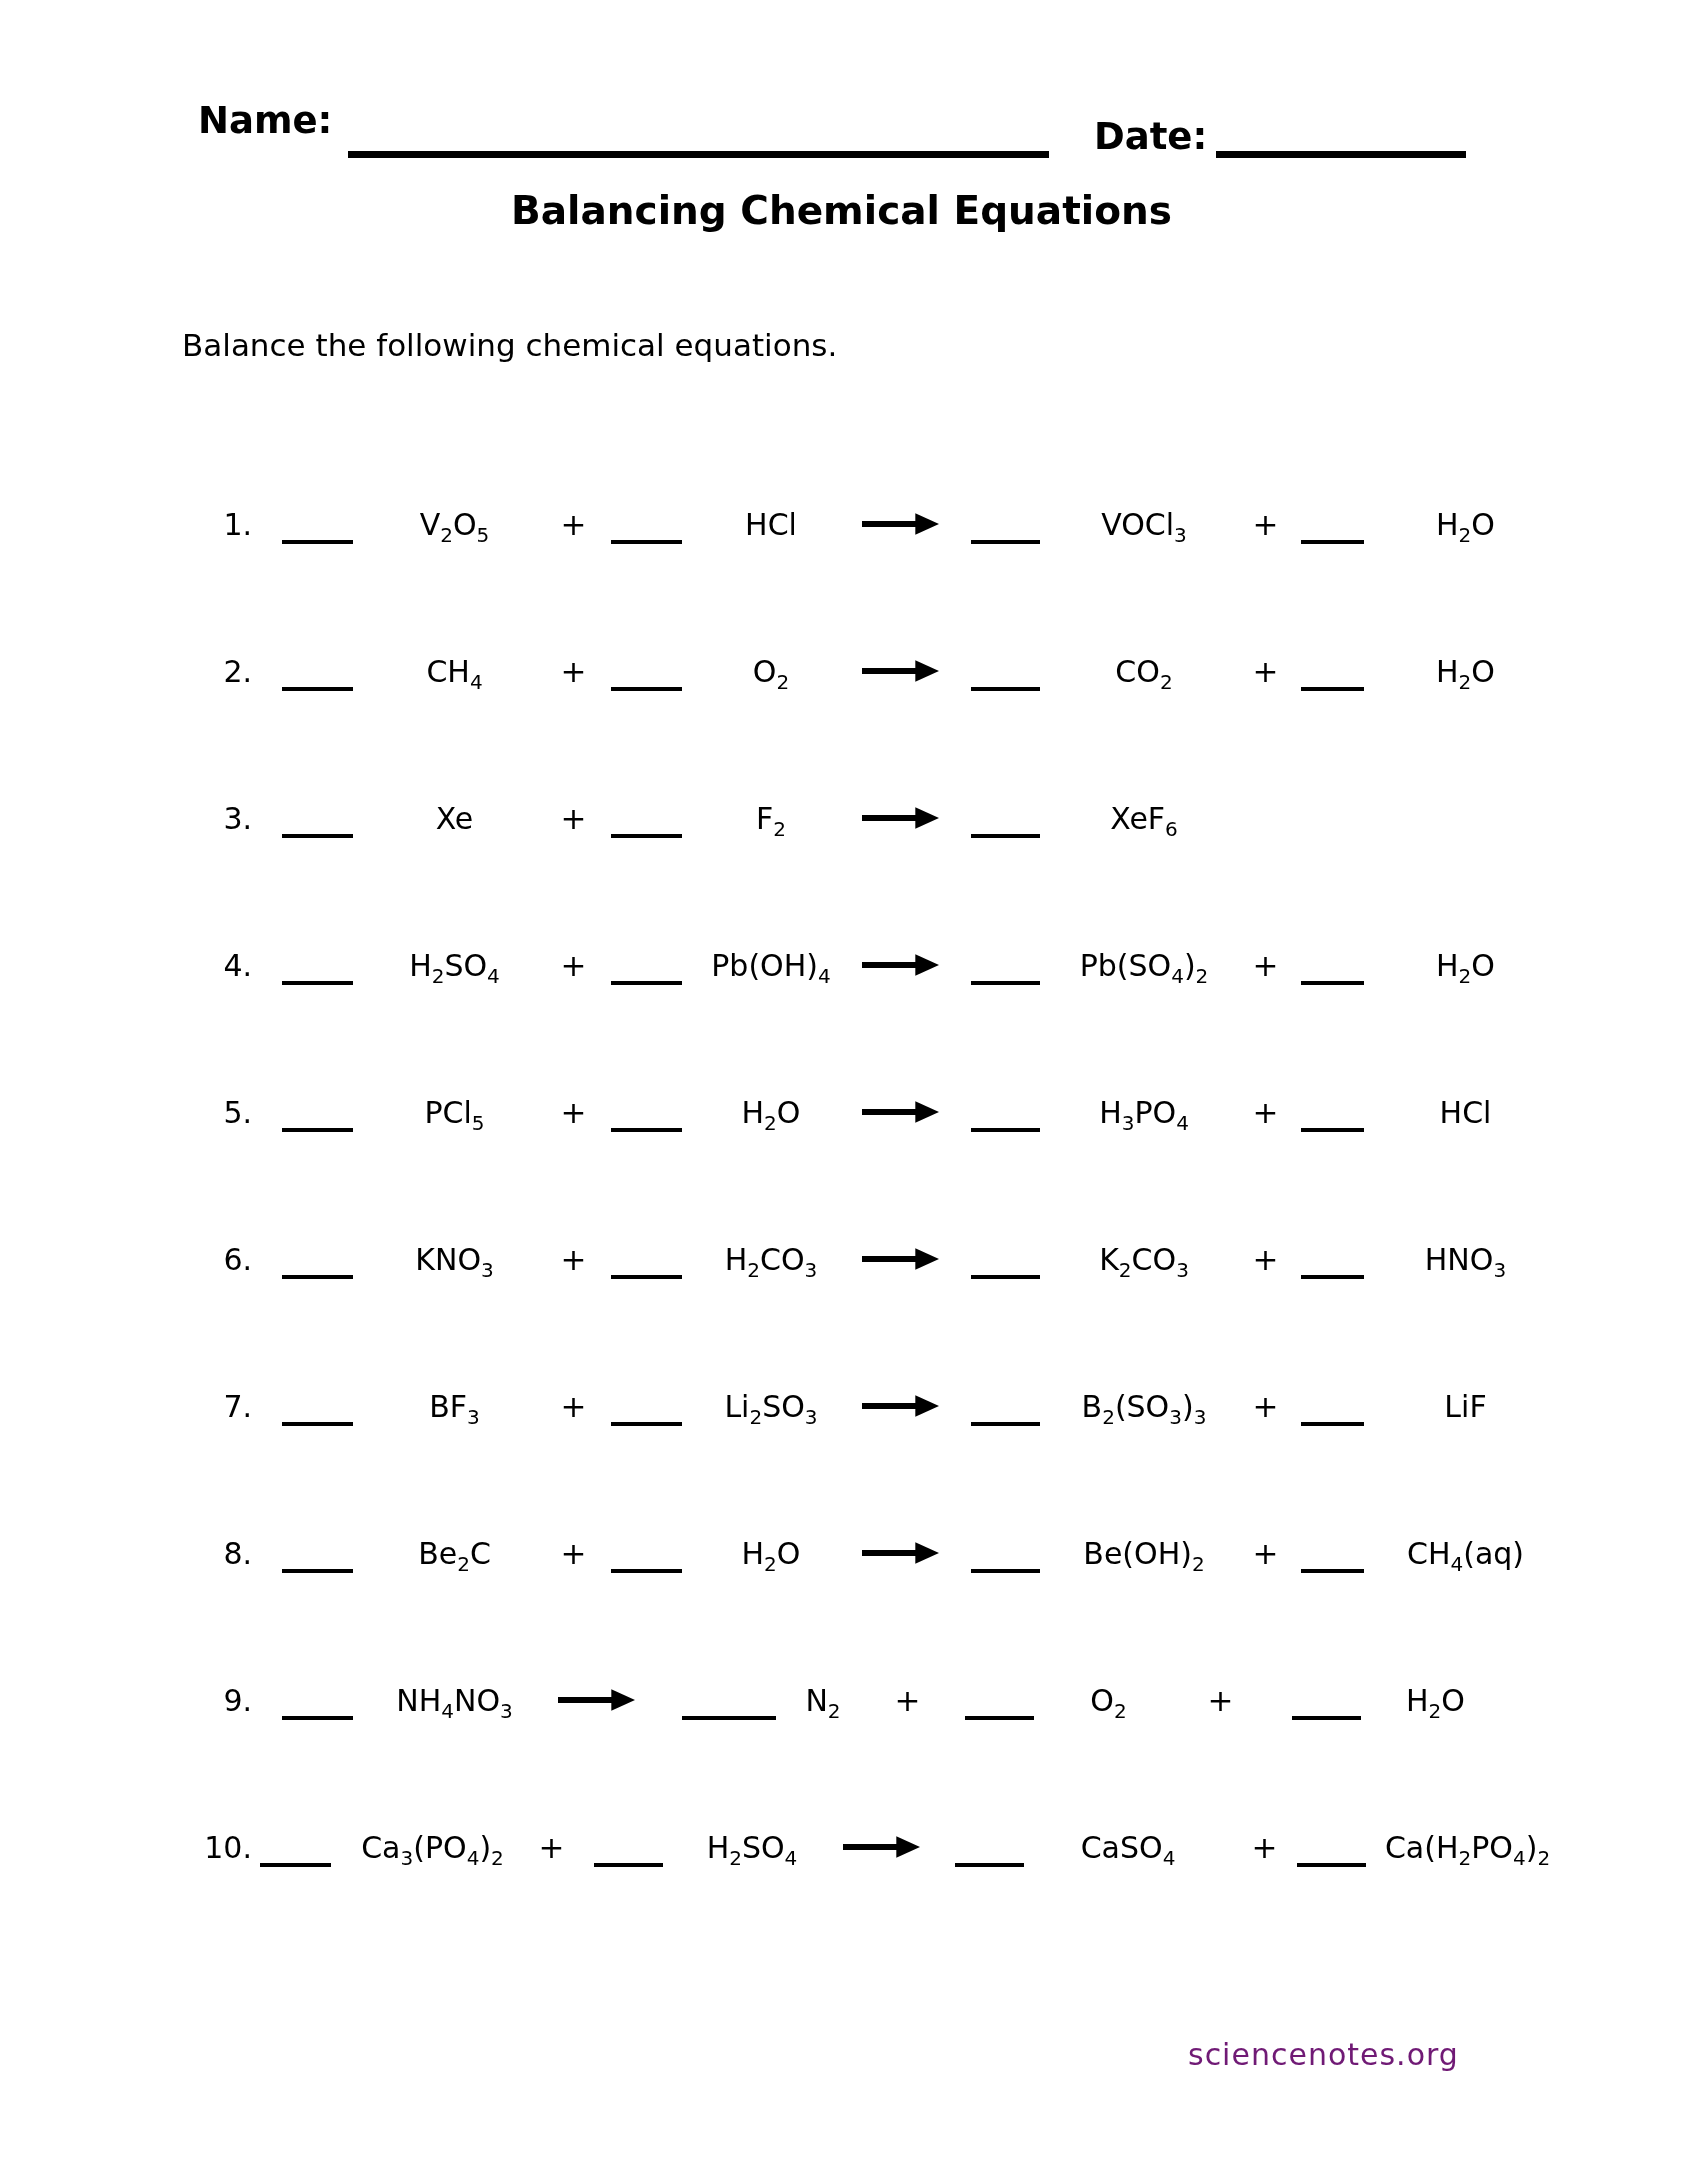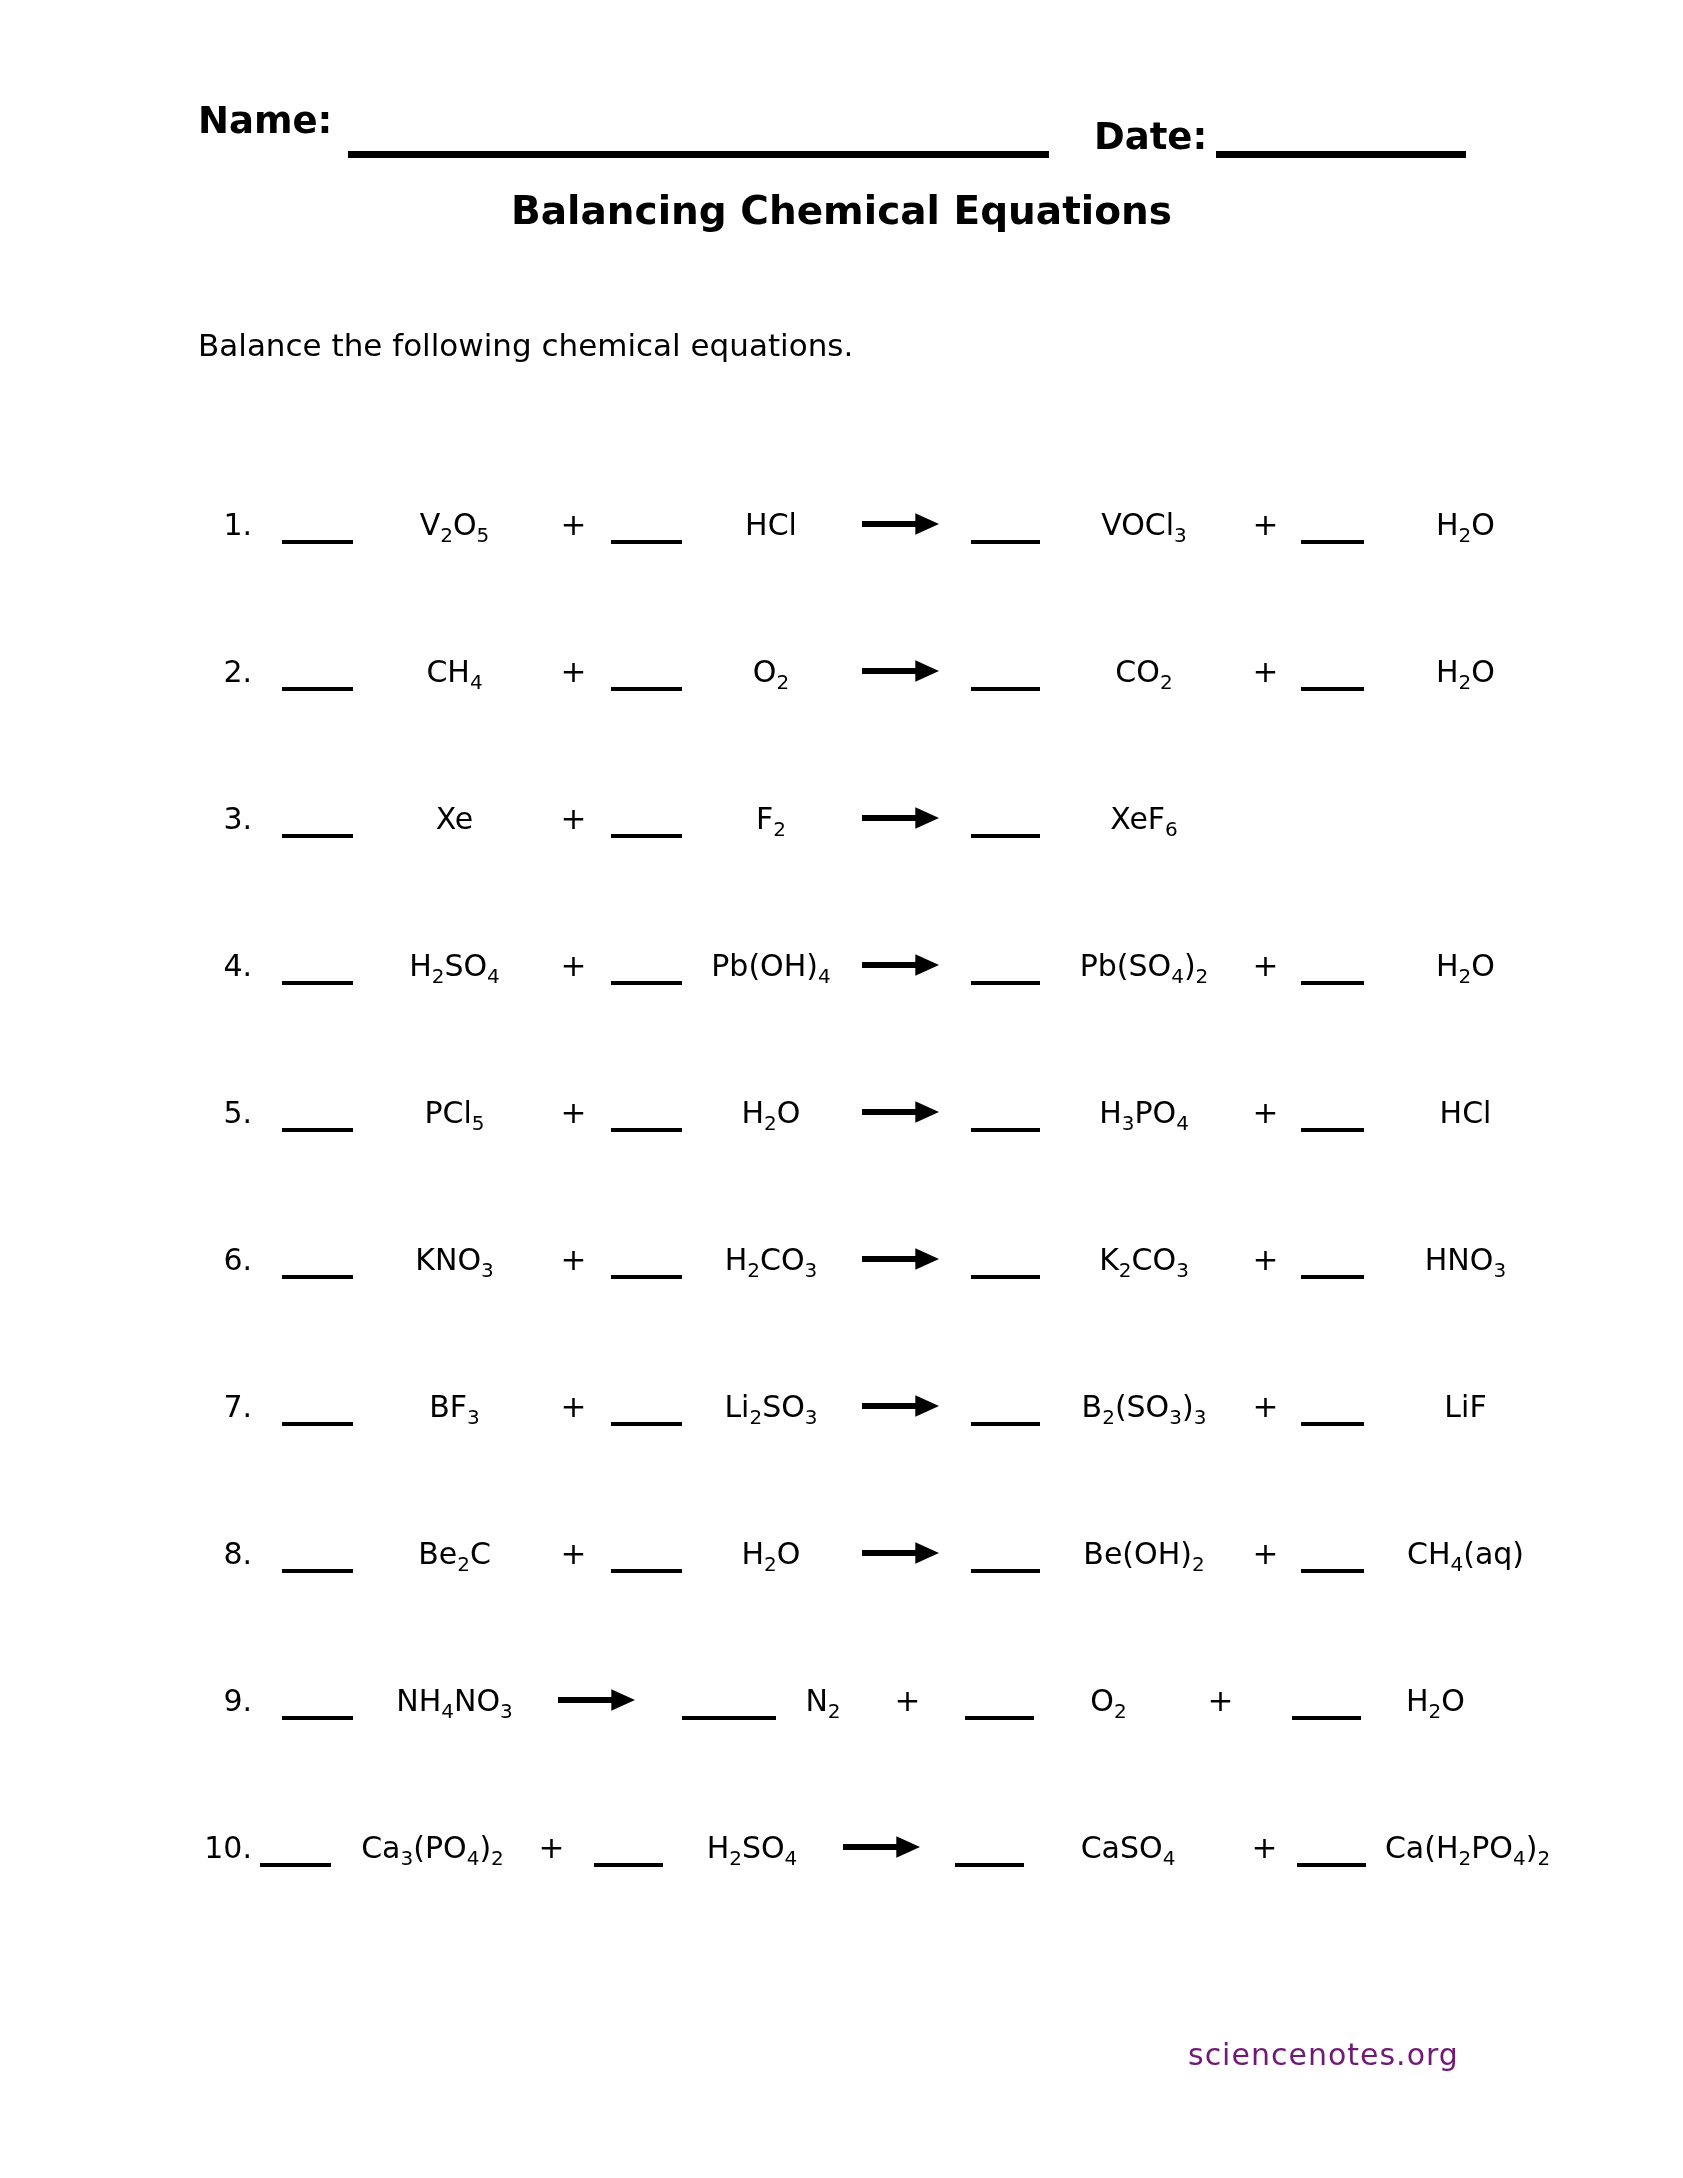--- a/index.html
+++ b/index.html
@@ -8,21 +8,21 @@
     background:#ffffff;color:#000000;
     font-family:"DejaVu Sans","Liberation Sans",sans-serif;
     position:relative;overflow:hidden;
   }
   
   .name-label{position:absolute;left:198px;top:99px;font-size:37px;font-weight:bold;text-align:right;}
   .name-line{position:absolute;left:348px;top:151px;width:701px;height:7px;background:#000;}
   .date-label{position:absolute;left:1094px;top:99px;font-size:37px;font-weight:bold;margin-top:16px;}
   .date-line{position:absolute;left:1216px;top:151px;width:250px;height:7px;background:#000;}
   .title{position:absolute;left:0;right:0;top:188px;text-align:center;font-size:39px;font-weight:bold;}
-  .instruction{position:absolute;left:198px;top:327px;font-size:31px;}
+  .instruction{position:absolute;left:182px;top:327px;font-size:31px;}
   
   .equations{position:absolute;left:198px;top:506px;width:1406px;}
   .eq-row{display:flex;align-items:baseline;height:147px;font-size:30px;white-space:nowrap;}
   .tok{display:inline-block;flex:0 0 auto;}
   .s-num{width:54px;text-align:right;}
   .formula{text-align:center;}
   .op{text-align:center;font-size:31px;}
   sub{font-size:20px;line-height:0;vertical-align:-7px;}
   .blank{height:4px;background:#000;position:relative;top:9px;}
   .s-b1{width:71px;margin-left:30px;}

